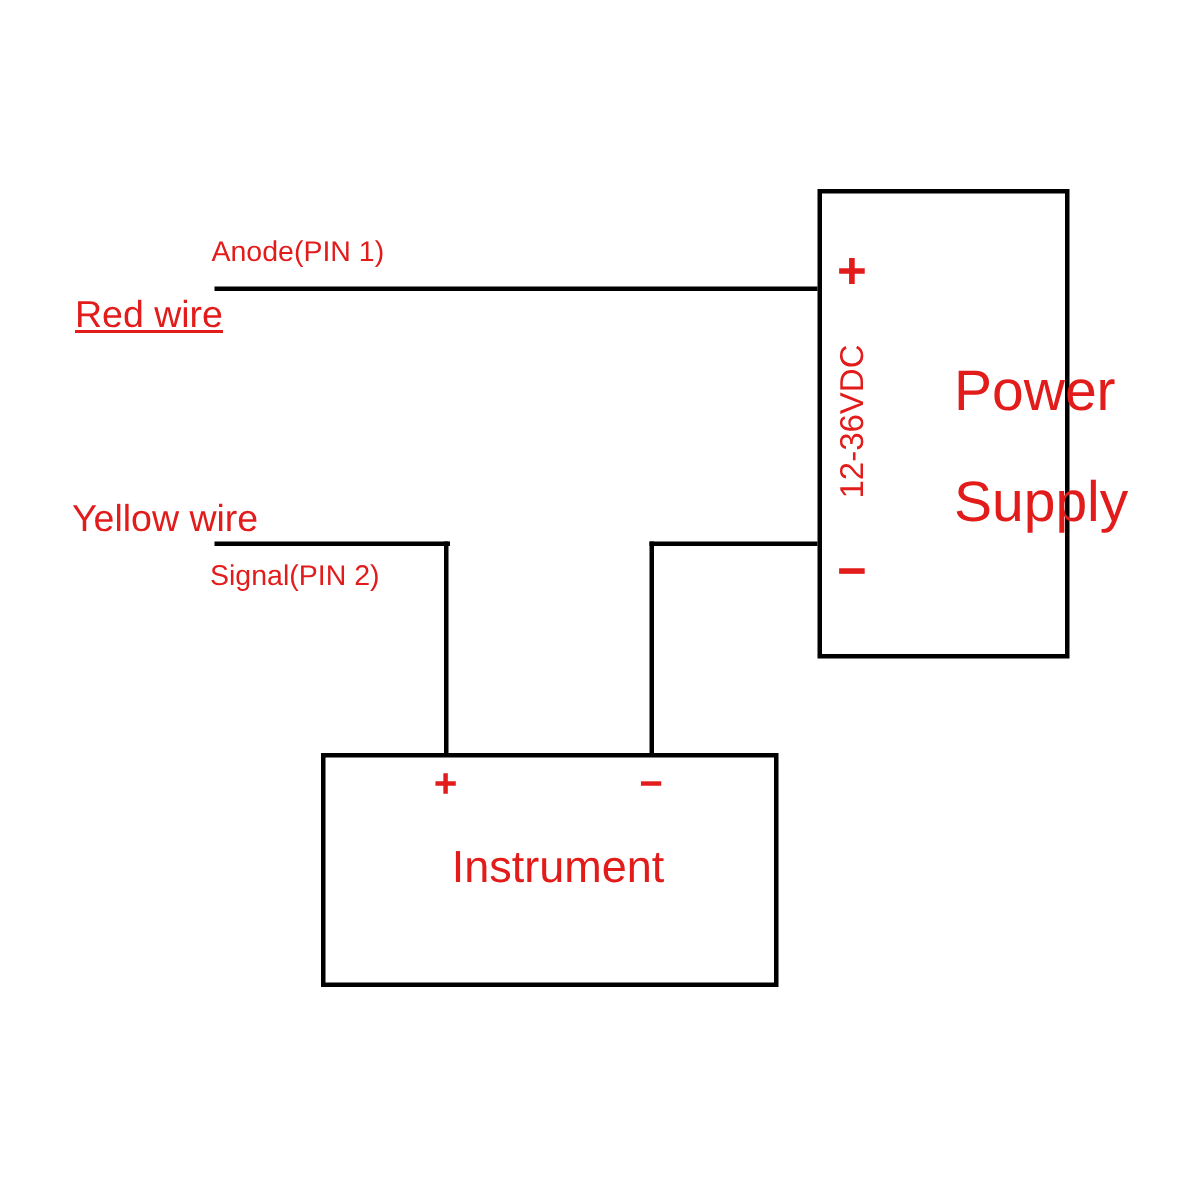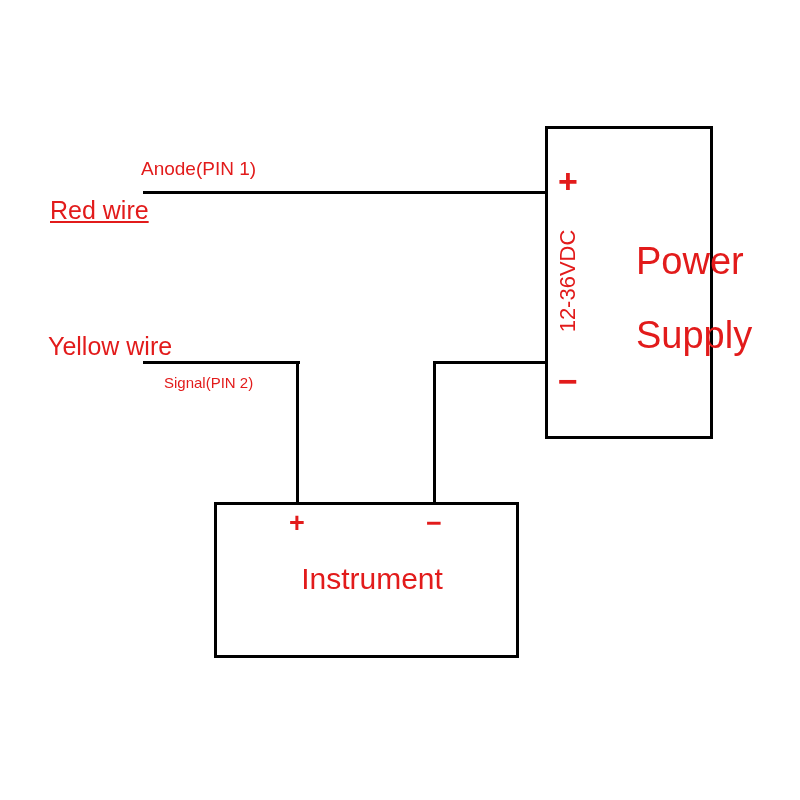--- a/index.html
+++ b/index.html
@@ -88,23 +88,23 @@
     left: 141px;
     top: 159px;
     font-size: 19px;
   }
   #label-yellow-wire {
     left: 48px;
     top: 334px;
     font-size: 25px;
   }
   #label-signal {
-    left: 164px;
+    left: 140px;
     top: 375px;
-    font-size: 15px;
+    font-size: 19px;
   }
   #ps-title {
     left: 596px;
     top: 224px;
     font-size: 38px;
     line-height: 1.95;
     margin-left: 40px;
   }
   #ps-voltage {
     left: 568px;

